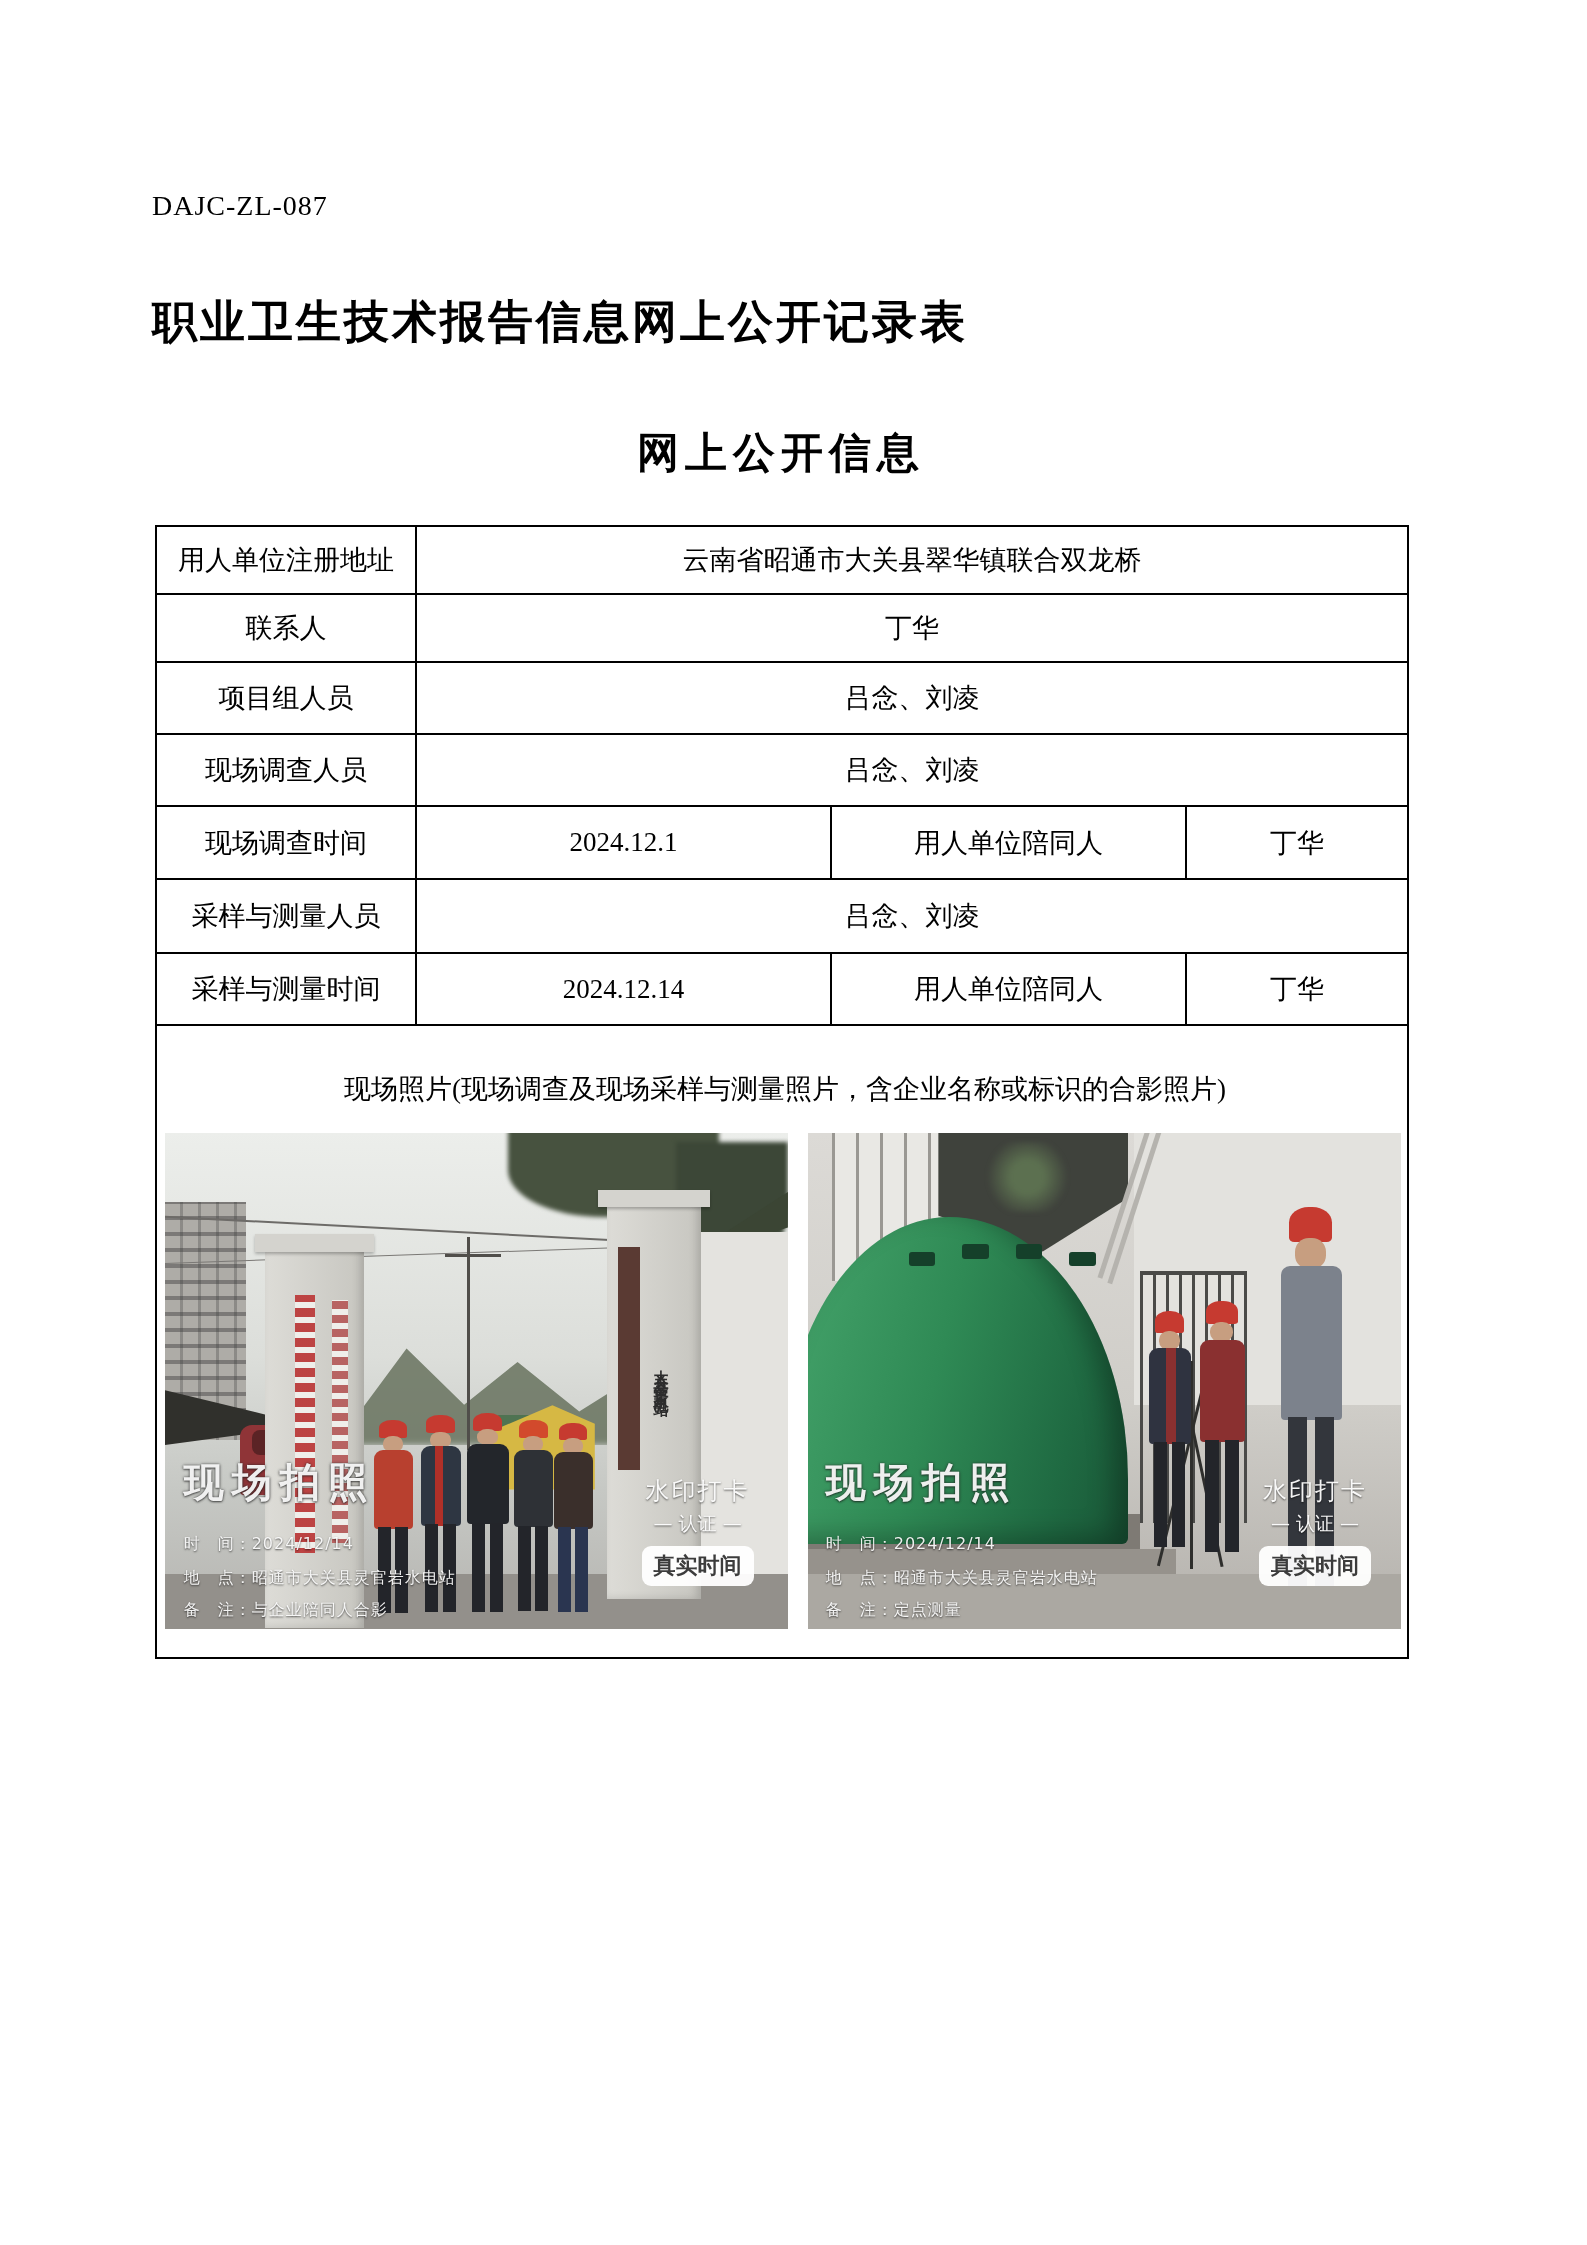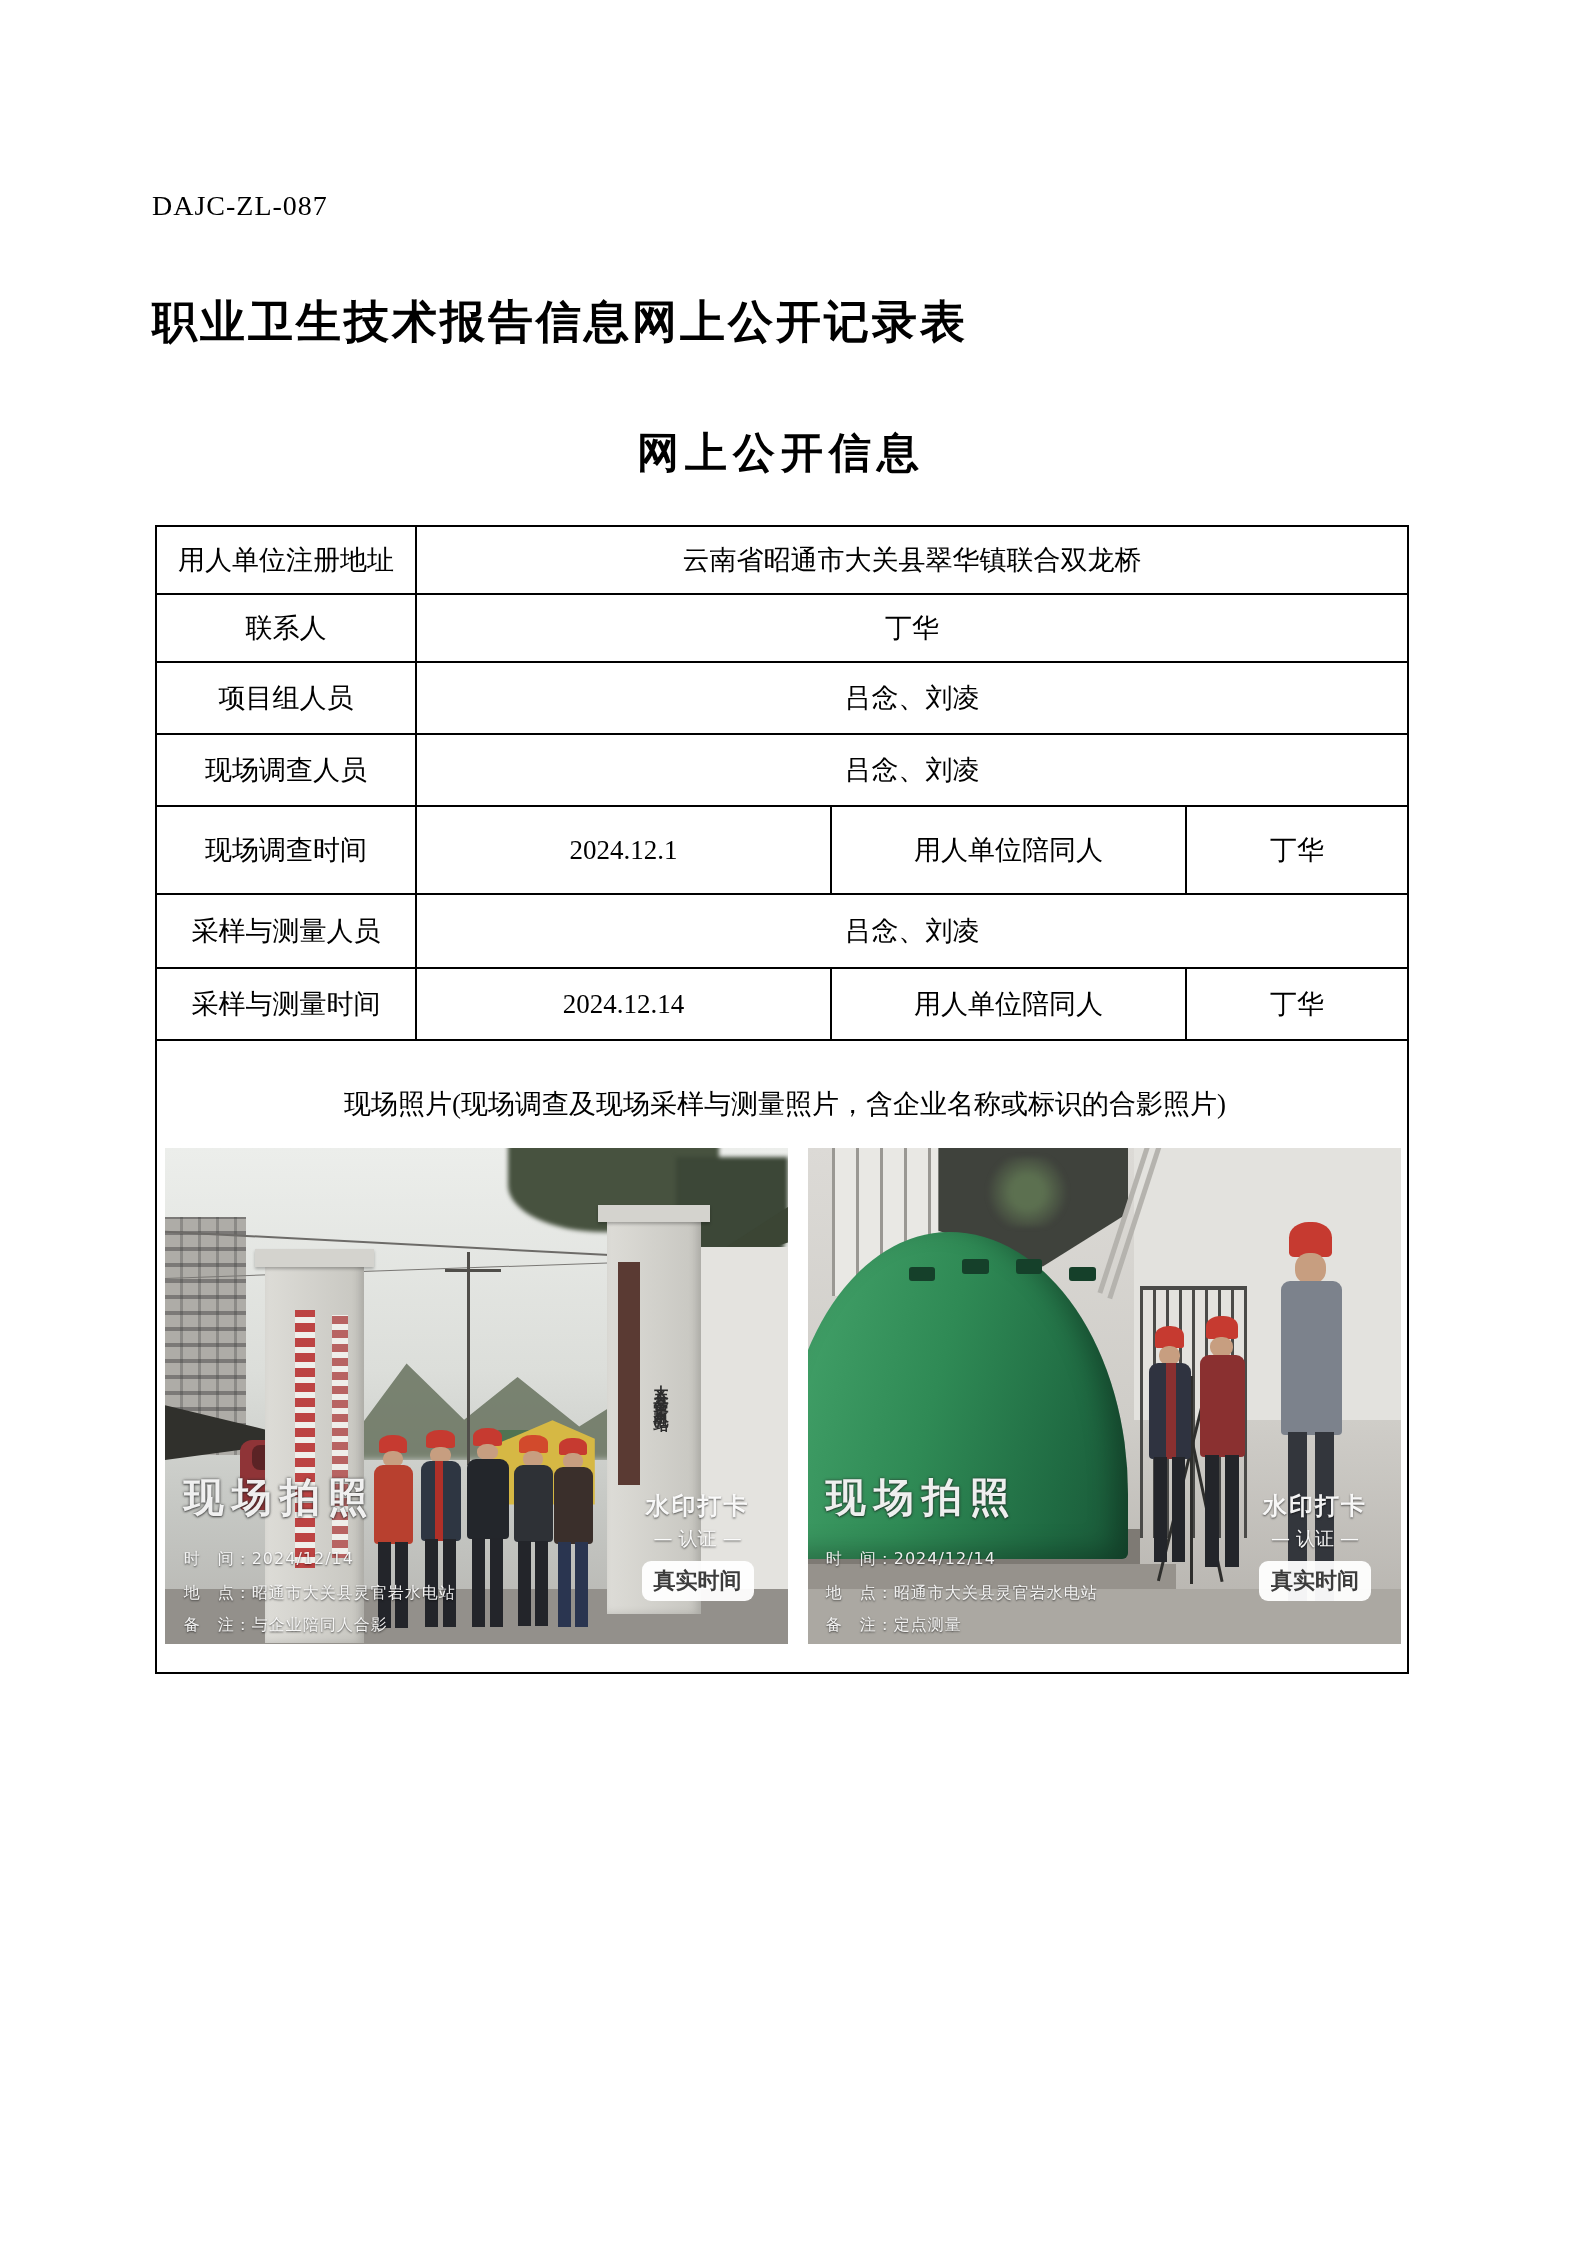--- a/index.html
+++ b/index.html
@@ -24,21 +24,21 @@
   
   .photo{position:relative;overflow:hidden;background:#cfcecb;}
   #ph1{width:627px;height:496px;}
   #ph2{width:597px;height:496px;}
 
   
   .stamp{left:3%;top:65%;font-family:"DejaVu Sans","Liberation Sans",sans-serif;font-size:40px;font-weight:bold;letter-spacing:8px;color:rgba(255,255,255,.92);text-shadow:0 0 3px rgba(45,45,45,.85),0 1px 2px rgba(0,0,0,.5);}
   .wline{left:3%;font-family:"DejaVu Sans","Liberation Sans",sans-serif;font-size:16px;color:rgba(255,255,255,.92);text-shadow:0 1px 2px rgba(0,0,0,.65);letter-spacing:1px;}
   .wl1{top:81%;} .wl2{top:87.8%;} .wl3{top:94.2%;}
   .badge{right:1.5%;top:69%;width:26%;text-align:center;font-family:"DejaVu Sans","Liberation Sans",sans-serif;color:rgba(255,255,255,.95);text-shadow:0 1px 2px rgba(0,0,0,.6);}
-  .badge .b1{font-size:24px;font-weight:bold;letter-spacing:2px;}
+  .badge .b1{font-size:24px;font-weight:normal;letter-spacing:2px;}
   .badge .b2{font-size:19px;margin-top:4px;}
   .badge .tag{display:inline-block;margin-top:9px;background:rgba(255,255,255,.95);color:#3c3c3c;font-size:22px;font-weight:bold;padding:5px 12px;border-radius:9px;text-shadow:none;}
 
   
   .person{position:absolute;}
   .person i{position:absolute;display:block;}
   .person .hat{left:18%;top:0;width:62%;height:9%;background:#c63a30;border-radius:45% 45% 12% 12%;}
   .person .face{left:27%;top:8.2%;width:44%;height:8%;background:#c79e80;border-radius:45%;}
   .person .body{left:7%;top:15.3%;width:86%;height:40%;border-radius:9px 9px 4px 4px;background:#2b2f37;}
   .person .legs{left:16%;top:54.5%;width:66%;height:44%;background:linear-gradient(90deg,#23252a 0 42%,rgba(0,0,0,0) 42% 58%,#23252a 58% 100%);}
@@ -117,21 +117,21 @@
     <td colspan="3">丁华</td>
   </tr>
   <tr style="height:72px">
     <td>项目组人员</td>
     <td colspan="3">吕念、刘凌</td>
   </tr>
   <tr style="height:72px">
     <td>现场调查人员</td>
     <td colspan="3">吕念、刘凌</td>
   </tr>
-  <tr style="height:88px">
+  <tr style="height:73px">
     <td>现场调查时间</td>
     <td>2024.12.1</td>
     <td>用人单位陪同人</td>
     <td>丁华</td>
   </tr>
   <tr style="height:74px">
     <td>采样与测量人员</td>
     <td colspan="3">吕念、刘凌</td>
   </tr>
   <tr style="height:72px">

